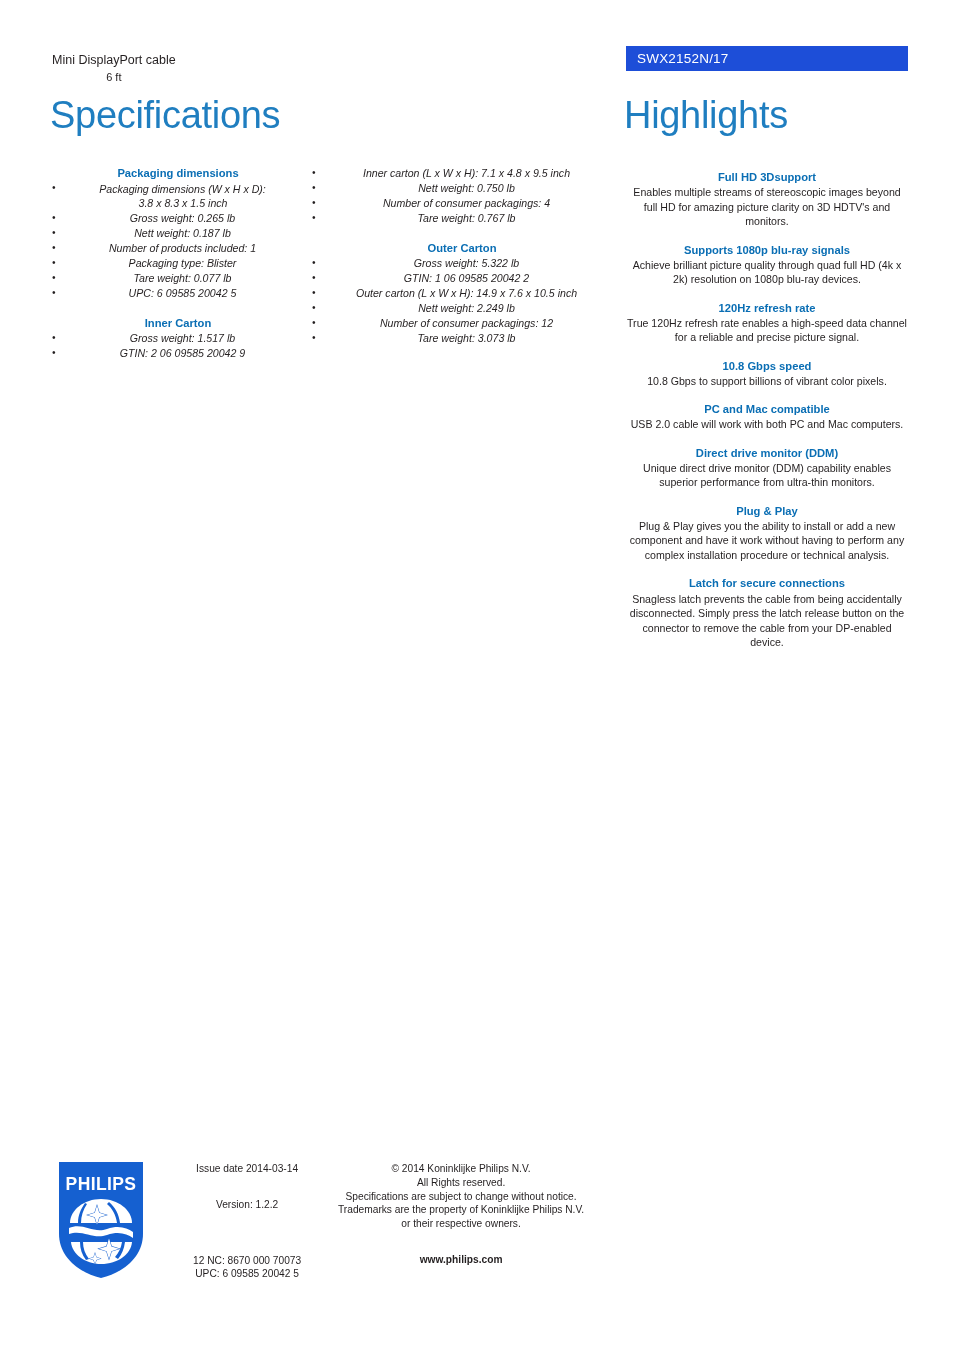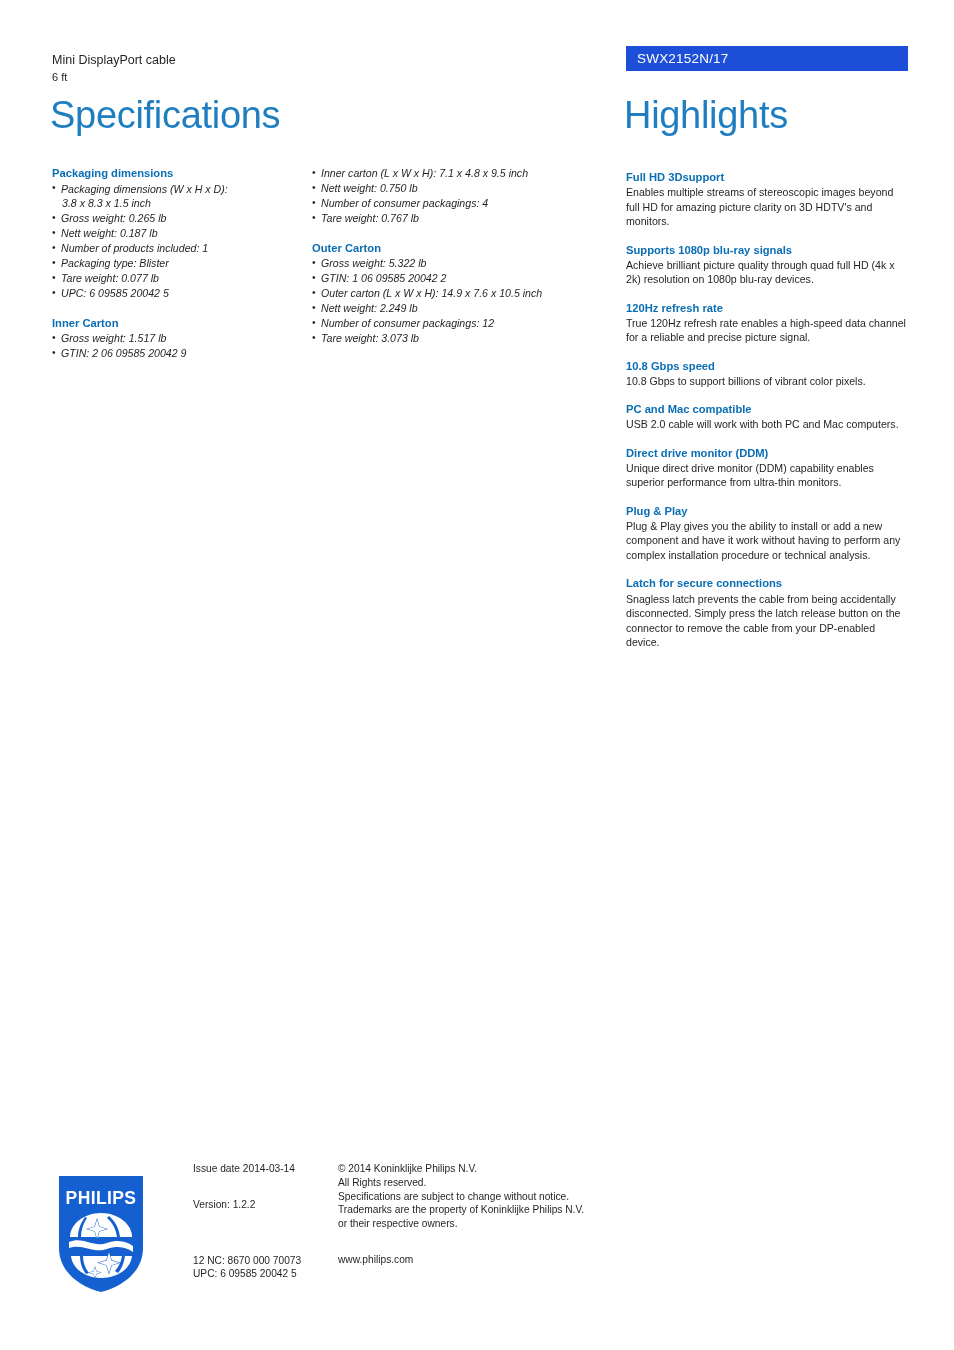--- a/index.html
+++ b/index.html
@@ -7,21 +7,21 @@
   body {
     width: 954px;
     height: 1350px;
     background: #ffffff;
     font-family: "Liberation Sans", sans-serif;
     color: #1a1a1a;
     position: relative;
     overflow: hidden;
   }
 
-  .page { position: relative; width: 954px; height: 1350px; }
+  .page { position: relative; width: 954px; height: 1350px; text-align: center; }
 
   
   .product-title {
     position: absolute;
     left: 52px;
     top: 52px;
     font-size: 12.5px;
     color: #231f20;
     line-height: 1.32;
   }
@@ -112,21 +112,21 @@
     line-height: 1.37;
     color: #231f20;
   }
 
   
   .footer { position: absolute; left: 0; top: 1155px; width: 954px; }
 
   .logo-wrap {
     position: absolute;
     left: 57px;
-    top: 19px;
+    top: 5px;
     width: 88px;
     height: 120px;
   }
 
   .foot-col-a {
     position: absolute;
     left: 193px;
     top: 7px;
     font-size: 10.2px;
     line-height: 1.35;
@@ -137,21 +137,21 @@
 
   .foot-col-b {
     position: absolute;
     left: 338px;
     top: 7px;
     font-size: 10.2px;
     line-height: 1.35;
     color: #231f20;
   }
   .foot-col-b .blk2 { }
-  .foot-col-b .blk3 { margin-top: 22px; font-weight: normal; }
+  .foot-col-b .blk3 { margin-top: 22px; font-weight: bold; }
 </style>
 </head>
 <body>
 
 <div class="page">
 
   <div class="product-title">
     <div>Mini DisplayPort cable</div>
     <div class="product-sub">6 ft</div>
   </div>

